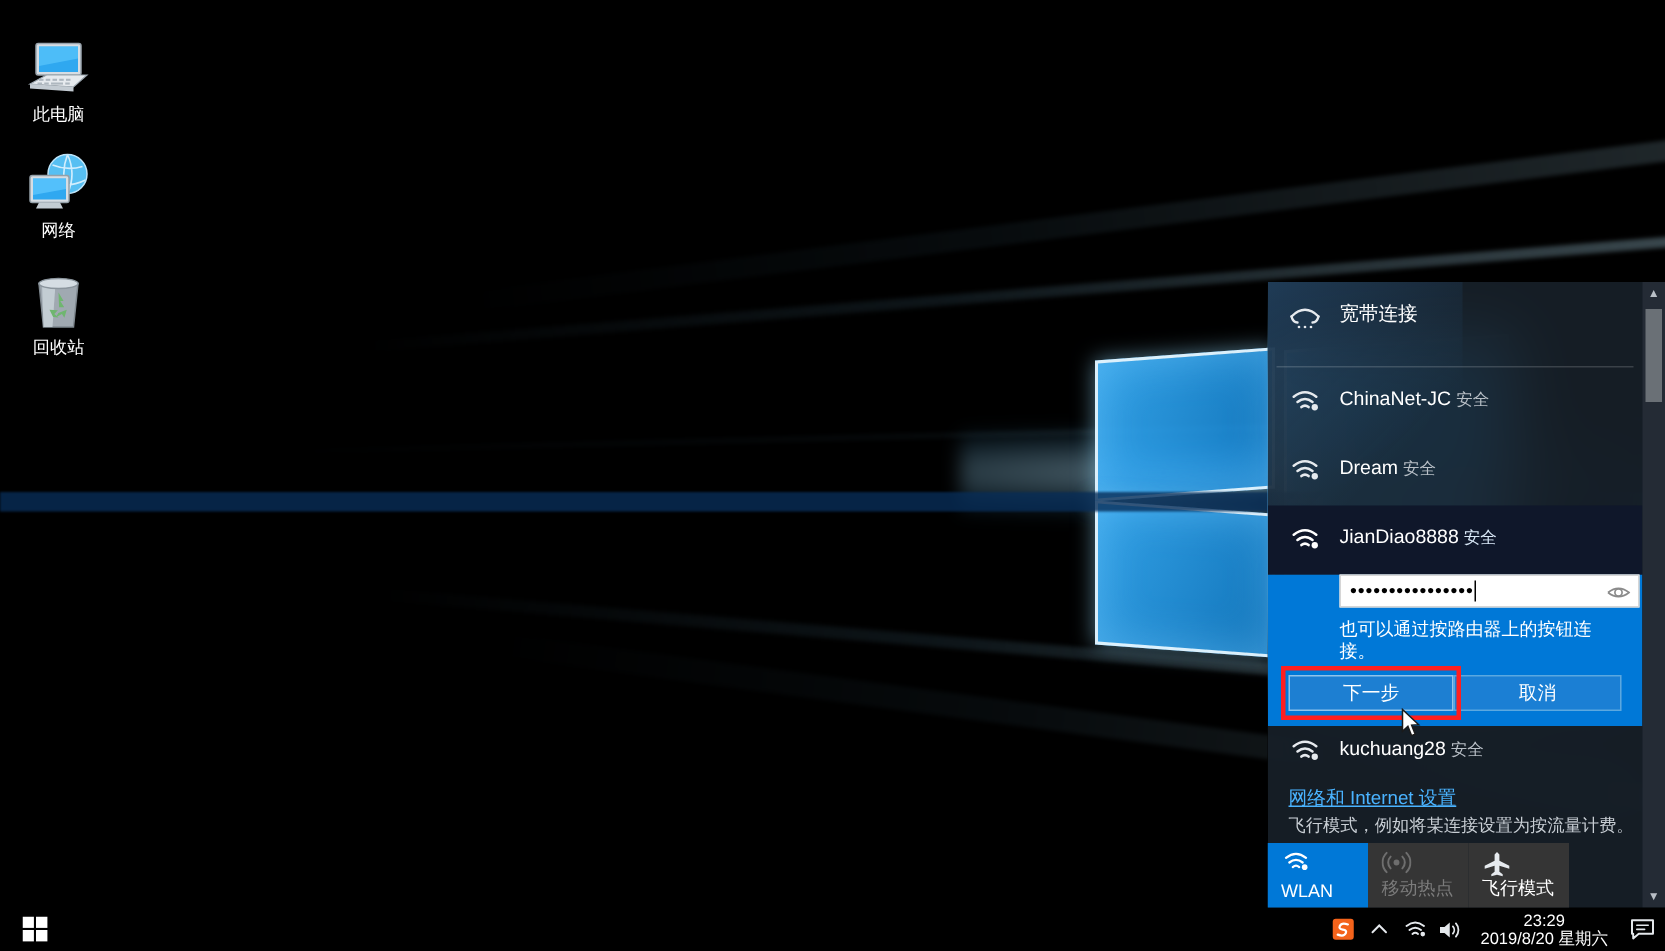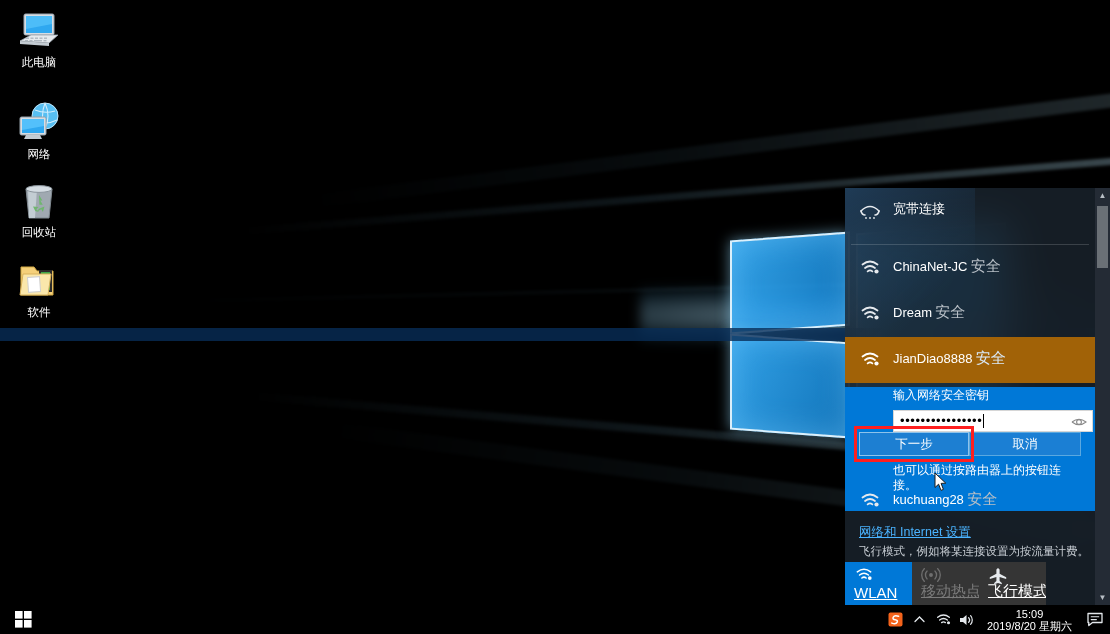--- a/index.html
+++ b/index.html
@@ -73,22 +73,22 @@
   }
   #netlist {
     position:absolute; left:0; top:0; width:250px; height:330px; overflow:hidden;
   }
   .netitem {
     position:relative; display:flex; align-items:flex-start; gap:12px;
     padding:12px 10px 12px 14px; min-height:46px; cursor:default;
   }
   .netitem .txt { padding-top:1px; }
   .netitem .nm { color:#ffffff; font-size:13px; line-height:16px; }
-  .netitem .sub { color:#b8bfc6; font-size:15px; line-height:15px; margin-top:2px; }
-  .netitem.sel { background:#a16207; }
+  .netitem .sub { color:#b8bfc6; font-size:11px; line-height:15px; margin-top:2px; }
+  .netitem.sel { background:#0f172a; }
   .netitem.sel .sub { color:#d9e8f7; }
   .divider { height:1px; background:rgba(255,255,255,0.16); margin:0 6px; }
 
   .wifi-ico { width:22px; height:18px; flex:0 0 22px; margin-top:2px; }
 
   
   #connectform { background:#0078d7; padding:0 14px 10px 14px; }
   #connectform .flabel { color:#ffffff; font-size:12px; margin:4px 0 6px 34px; }
   #pwdrow { position:relative; margin-left:34px; }
   #pwdfield {
@@ -130,21 +130,21 @@
 
   
   #tiles { position:absolute; left:845px; top:562px; width:201px; height:43px; display:flex; }
   .tile {
     width:67px; height:43px; position:relative; cursor:pointer;
     background:#3b3b3b; overflow:hidden;
   }
   .tile.on { background:#0078d7; }
   .tile.off { background:#353535; }
   .tile .tico { position:absolute; left:9px; top:5px; }
-  .tile .tlbl { position:absolute; left:9px; bottom:4px; font-size:15px; color:#fff; white-space:nowrap;text-decoration:underline; }
+  .tile .tlbl { position:absolute; left:9px; bottom:4px; font-size:12px; color:#fff; white-space:nowrap; }
   .tile.dim .tlbl { color:#7b7b7b; }
 
   
   #sbar { position:absolute; right:0; top:0; width:15px; height:417px; background:rgba(38,46,55,0.9); }
   .sarrow { width:15px; height:15px; display:flex; align-items:center; justify-content:center; color:#b9bfc6; font-size:8px; cursor:pointer; }
   #sthumb { position:absolute; left:2px; top:18px; width:11px; height:62px; background:#6a7076; cursor:pointer; }
 
   
   #taskbar {
     position:absolute; left:0; bottom:0; width:1110px; height:29px;
@@ -174,21 +174,21 @@
   <div class="beam" style="left:150px; top:300px; width:980px; height:4px; transform:rotate(-1.4deg); opacity:0.4;"></div>
 
   <div id="winlogo">
     <div class="pane" id="pane-tl"></div>
     <div class="pane" id="pane-tr"></div>
     <div class="pane" id="pane-bl"></div>
     <div class="pane" id="pane-br"></div>
     <div id="logo-seam"></div>
   </div>
 
-  <div class="dicon" style="top:5px;">
+  <div class="dicon" style="top:20px;">
     <div class="gfx">
       <svg width="44" height="40" viewBox="0 0 44 40">
         <rect x="7" y="3" width="30" height="21" rx="1.5" fill="#d7dde3" stroke="#9aa5ae"></rect>
         <rect x="9" y="5" width="26" height="17" fill="#2fa8f0"></rect>
         <path d="M9 5 L35 5 L35 13 L9 18 Z" fill="#58c4fb" opacity="0.75"></path>
         <path d="M3 30 L14 24 L41 24 L32 32 Z" fill="#e6eaee" stroke="#9aa5ae" stroke-width="0.8"></path>
         <path d="M3 30 L32 32 L32 35 L3 33 Z" fill="#c3cbd2"></path>
         <g fill="#aeb7bf">
           <rect x="9" y="26.5" width="3" height="1.4"></rect>
             <rect x="13.5" y="26.5" width="3" height="1.4"></rect>
@@ -230,32 +230,20 @@
         <g fill="#6fb66f">
           <path d="M20 16 l3.4 5.6 h-2.2 l2.6 4.2 l-3.4 0 z"></path>
           <path d="M25.5 27.5 l-1.6 5.4 l-1.6 -2.6 l-4 2.2 l1.6 -2.8 z"></path>
           <path d="M14 27.5 l5.6 0.4 l-2.4 2.4 l2.8 2.4 l-3.6 -0.4 z"></path>
         </g>
       </svg>
     </div>
     <span class="lbl">回收站</span>
   </div>
 
-  <div class="dicon" style="top:255px;">
-    <div class="gfx">
-      <svg width="44" height="40" viewBox="0 0 44 40">
-        <path d="M4 6 L17 6 L20 10 L36 10 L36 34 L4 34 Z" fill="#f5d07a" stroke="#d2a945"></path>
-        <rect x="22" y="9" width="13" height="22" fill="#2b2b2b"></rect>
-        <rect x="24" y="11" width="9" height="18" fill="#3fa64a"></rect>
-        <path d="M6 13 L34 13 L31 34 L3 34 Z" fill="#fae7ab" stroke="#d8b25c"></path>
-        <rect x="11" y="16" width="12" height="15" fill="#ffffff" stroke="#cfcfcf" transform="rotate(-4 17 23)"></rect>
-      </svg>
-    </div>
-    <span class="lbl">软件</span>
-  </div>
 </div>
 
 <div id="flyout">
   <div id="flyout-tint"></div>
 
   <div id="netlist">
 
     <div class="netitem" style="height:56px;">
       <span class="wifi-ico">
         <svg width="22" height="18" viewBox="0 0 22 18">
@@ -320,41 +308,40 @@
           <circle cx="17.5" cy="12.5" r="2.1" fill="#ffffff"></circle>
         </svg>
       </span>
       <span class="txt">
         <span class="nm">JianDiao8888</span>
         <span class="sub">安全</span>
       </span>
     </div>
 
     <div id="connectform">
-      <div class="flabel">输入网络安全密钥</div>
       <div id="pwdrow">
         <div id="pwdfield">
           <span id="pwddots">••••••••••••••••</span>
           <span id="pwdcaret"></span>
           <span id="eye-btn">
             <svg width="16" height="12" viewBox="0 0 16 12">
               <path d="M1 6 q7 -5.5 14 0 q-7 5.5 -14 0" fill="none" stroke="#8a8a8a" stroke-width="1.1"></path>
               <circle cx="8" cy="6" r="2.4" fill="none" stroke="#8a8a8a" stroke-width="1.1"></circle>
             </svg>
           </span>
         </div>
       </div>
+      <div id="hint">也可以通过按路由器上的按钮连接。</div>
       <div id="btnrow">
         <div id="next-wrap">
           <button class="wbtn" id="next-btn">下一步</button>
           <div id="redbox"></div>
         </div>
         <button class="wbtn">取消</button>
       </div>
-      <div id="hint">也可以通过按路由器上的按钮连接。</div>
     </div>
 
     <div id="clipped">
       <div class="netitem" style="padding-top:6px;">
         <span class="wifi-ico">
           <svg width="22" height="18" viewBox="0 0 22 18">
             <g fill="none" stroke="#e6eaee" stroke-width="1.7" stroke-linecap="round">
               <path d="M3.5 5.5 q7.5 -6 15 0"></path>
                 <path d="M6 9 q5 -4 10 0"></path>
                 <path d="M8.6 12.4 q2.4 -2 4.8 0"></path>
@@ -459,21 +446,21 @@
     <div class="tray-ico">
       <svg width="16" height="14" viewBox="0 0 16 14">
         <path d="M1 5 L4 5 L7.5 2 L7.5 12 L4 9 L1 9 Z" fill="#e4e8ec"></path>
         <g fill="none" stroke="#e4e8ec" stroke-width="1.2" stroke-linecap="round">
           <path d="M9.6 4.6 a3.6 3.6 0 0 1 0 4.8"></path>
           <path d="M11.6 2.6 a6.6 6.6 0 0 1 0 8.8"></path>
         </g>
       </svg>
     </div>
     <div id="clock">
-      <span>15:09</span>
+      <span>23:29</span>
       <span>2019/8/20 星期六</span>
     </div>
     <div id="action-center">
       <svg width="16" height="15" viewBox="0 0 16 15">
         <path d="M1 1.5 L15 1.5 L15 10.5 L5.5 10.5 L1.8 13.6 L1.8 10.5 L1 10.5 Z" fill="none" stroke="#e4e8ec" stroke-width="1.3" stroke-linejoin="round"></path>
         <g stroke="#e4e8ec" stroke-width="1.1" stroke-linecap="round">
           <path d="M4.2 4.8 L11.8 4.8"></path>
             <path d="M4.2 7.6 L9.4 7.6"></path>
         </g>
       </svg>

